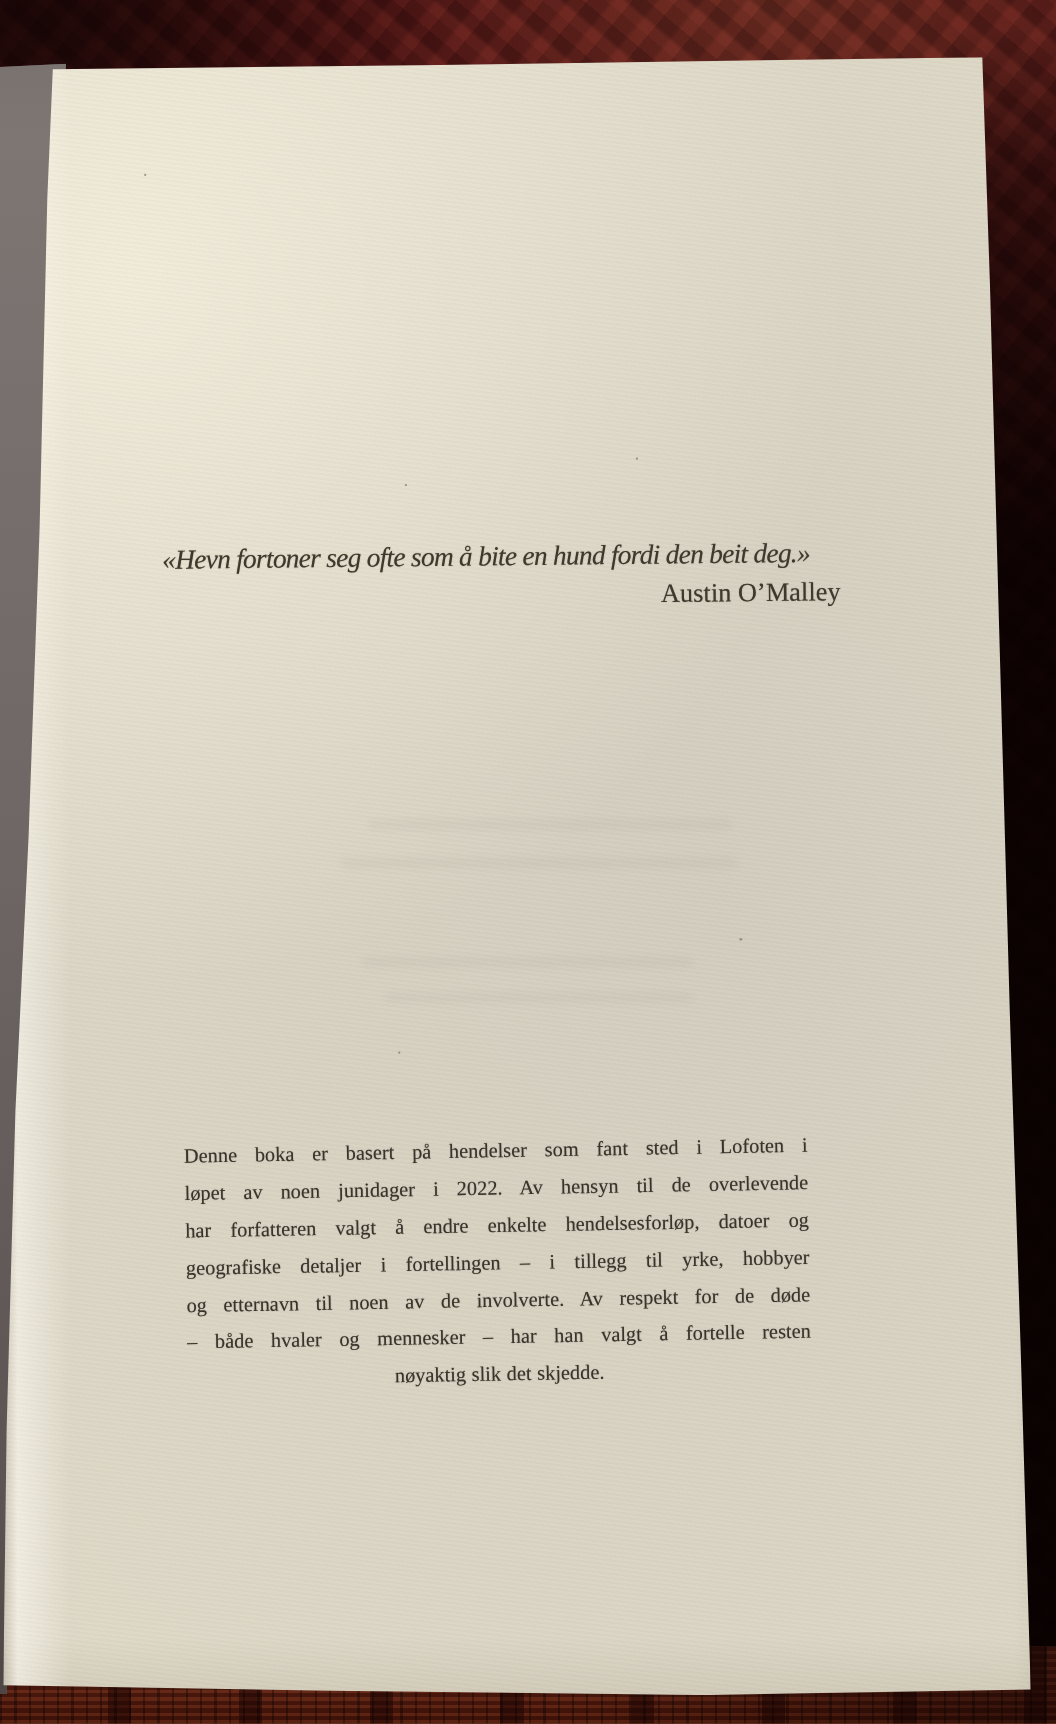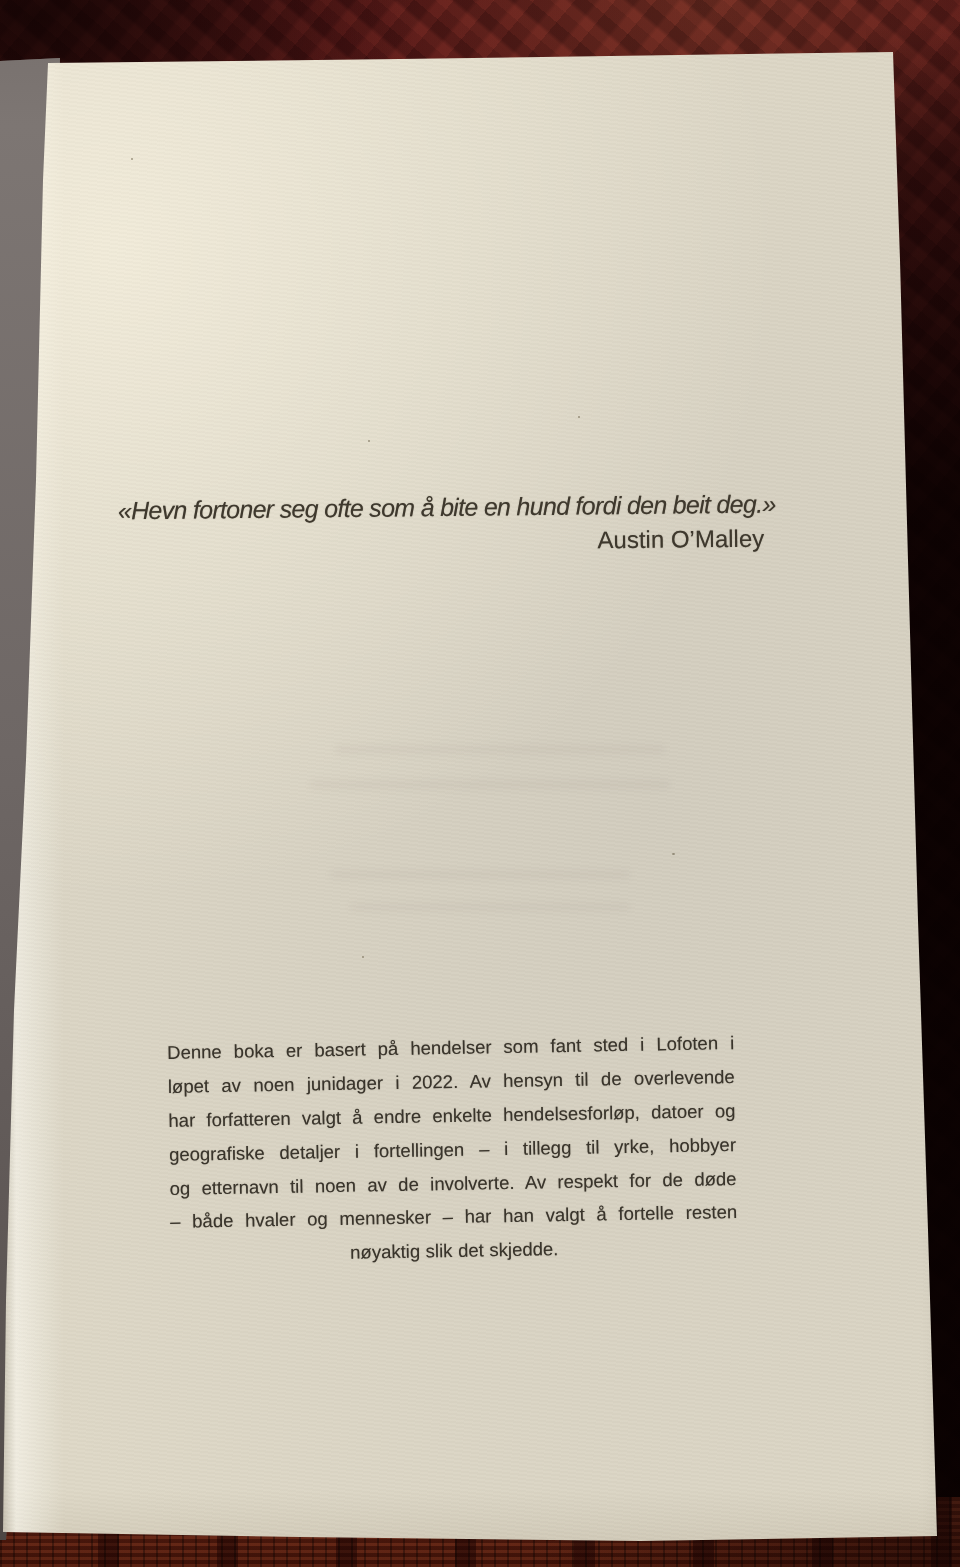--- a/index.html
+++ b/index.html
@@ -1,21 +1,21 @@
 <!DOCTYPE html>
 <html><head>
 <meta charset="utf-8">
 <style>
   html,body{margin:0;padding:0;background:#1d0707;}
   .scene{
     position:relative;
     width:960px;height:1567px;
     overflow:hidden;
     background:#fdba74;
-    font-family:Liberation Sans, sans-serif;
+    font-family:Liberation Serif, serif;
   }
   
   .fabric{
     position:absolute;inset:0;
     background:
       radial-gradient(40% 14% at 4% 1%, rgba(15,3,3,.8) 0%, rgba(15,3,3,0) 100%),
       repeating-linear-gradient(40deg, rgba(150,58,46,.16) 0 9px, rgba(30,6,6,.22) 13px 24px, rgba(95,32,26,.12) 24px 37px),
       repeating-linear-gradient(-50deg, rgba(135,50,40,.14) 0 11px, rgba(25,5,5,.18) 15px 31px),
       radial-gradient(130% 58% at 74% 0%, #703024 0%, #561717 30%, #3a0e0e 60%, #230707 100%);
   }

